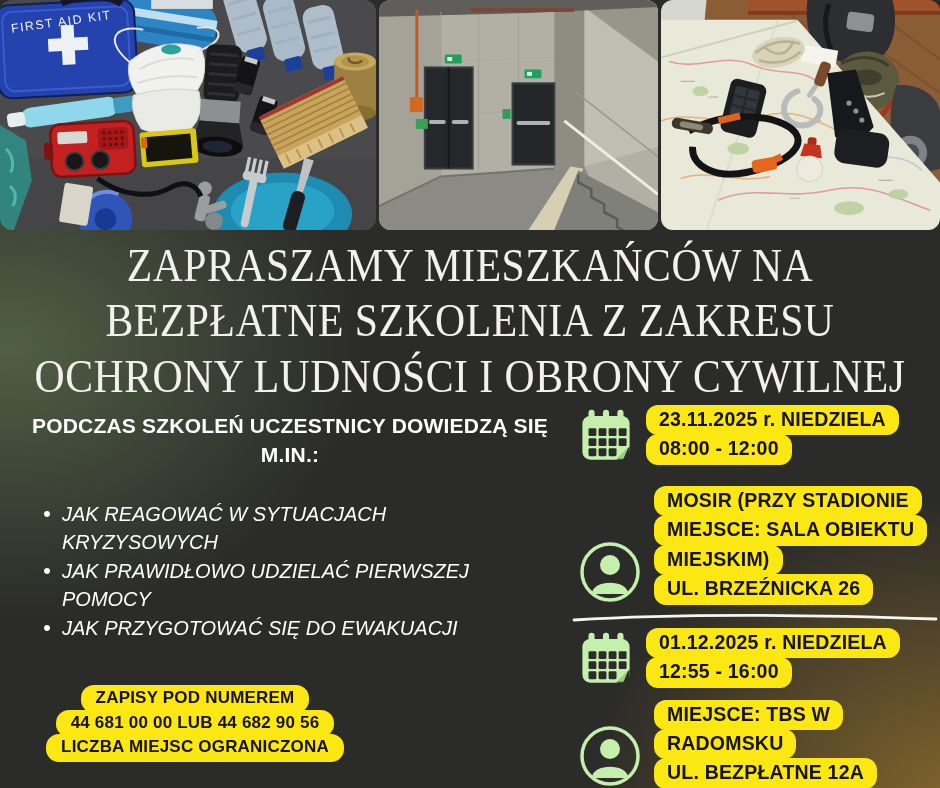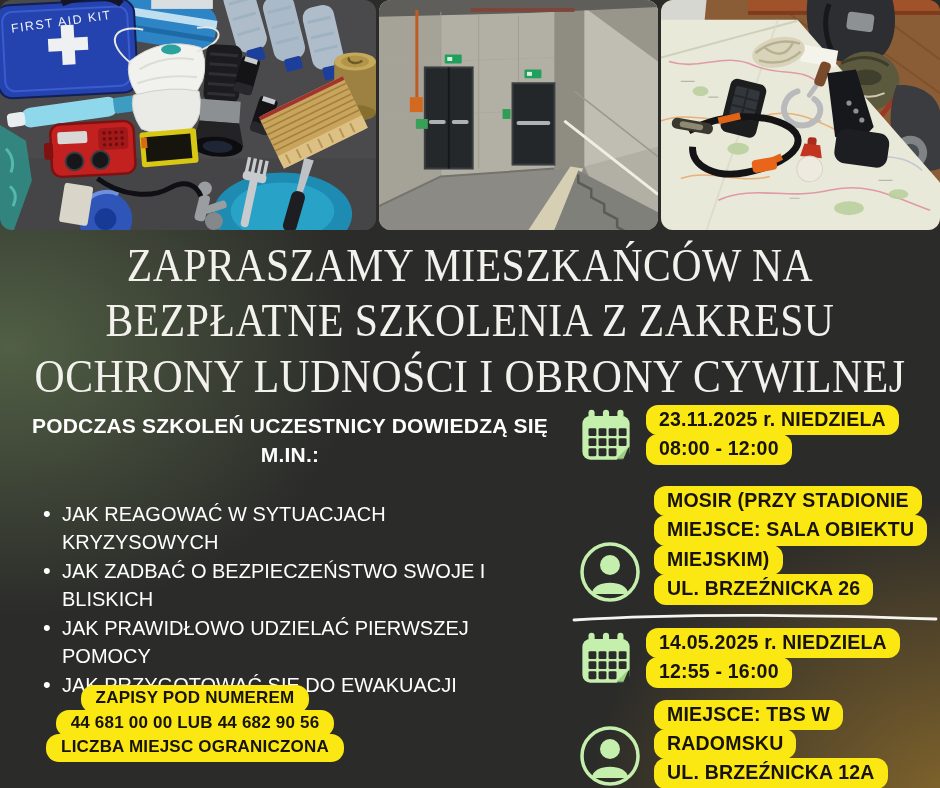--- a/index.html
+++ b/index.html
@@ -21,21 +21,21 @@
     position:absolute;top:238px;left:0;width:940px;text-align:center;
     font-family:"Liberation Serif","DejaVu Serif",serif;
     color:#f2f1ec;font-size:43px;line-height:1.17;letter-spacing:0.5px;
     transform:scale(0.97,1.1);transform-origin:50% 0;
   }
   .title div{white-space:nowrap;}
   
   .left-col{position:absolute;left:30px;top:412px;width:520px;color:#fff;}
   .left-heading{font-weight:bold;font-size:21px;line-height:1.38;text-align:center;letter-spacing:0.2px;}
   .bullets{list-style:none;margin:30px 0 0 8px;padding:0;width:452px;font-size:20px;line-height:1.4;}
-  .bullets li{position:relative;padding-left:24px;margin:0 0 1px 0;}
+  .bullets li{position:relative;padding-left:24px;margin:0 0 1px 0;font-style:italic;}
   .bullets li::before{content:"\2022";position:absolute;left:5px;top:-1px;font-size:22px;}
   
   .signup{position:absolute;left:20px;top:688px;width:350px;display:flex;flex-direction:column;align-items:center;}
   .signup .hl{margin-top:-3px;}
   
   .hl{
     display:inline-block;background:#fbe712;color:#171307;font-weight:bold;
     font-size:19.5px;line-height:1.1;padding:4px 13px 5px;border-radius:12px;
     white-space:nowrap;letter-spacing:0.2px;
   }
@@ -363,21 +363,20 @@
     <div>OCHRONY LUDNOŚCI I OBRONY CYWILNEJ</div>
   </div>
 
   <div class="left-col">
     <div class="left-heading">
       <div>PODCZAS SZKOLEŃ UCZESTNICY DOWIEDZĄ SIĘ</div>
       <div>M.IN.:</div>
     </div>
     <ul class="bullets">
       <li><span>JAK REAGOWAĆ W SYTUACJACH KRYZYSOWYCH</span></li>
-      <li><span>JAK ZADBAĆ O BEZPIECZEŃSTWO SWOJE I BLISKICH</span></li>
       <li><span>JAK PRAWIDŁOWO UDZIELAĆ PIERWSZEJ POMOCY</span></li>
       <li><span>JAK PRZYGOTOWAĆ SIĘ DO EWAKUACJI</span></li>
     </ul>
   </div>
 
   <div class="signup">
     <span class="hl">ZAPISY POD NUMEREM</span>
     <span class="hl">44 681 00 00 LUB 44 682 90 56</span>
     <span class="hl">LICZBA MIEJSC OGRANICZONA</span>
   </div>
@@ -450,32 +449,32 @@
           <rect x="35" y="34.5" width="9" height="9" rx="1.5"></rect>
             <rect x="46.5" y="34.5" width="9" height="9" rx="1.5"></rect>
           <rect x="12" y="46" width="9" height="9" rx="1.5"></rect>
             <rect x="23.5" y="46" width="9" height="9" rx="1.5"></rect>
           <rect x="35" y="46" width="9" height="9" rx="1.5"></rect>
           <polygon points="59,44 59,59 44,59"></polygon>
         </g>
         <polygon points="44,58 58,44 52,58" fill="#9ccf84"></polygon>
       </svg>
       <div class="lines">
-        <span class="hl">14.05.2025 r. NIEDZIELA</span>
+        <span class="hl">01.12.2025 r. NIEDZIELA</span>
         <span class="hl">12:55 - 16:00</span>
       </div>
     </div>
 
     <div class="row">
       <svg class="icon person" viewBox="0 0 64 64">
         <circle cx="32" cy="32" r="28" fill="none" stroke="#c5efac" stroke-width="3.5"></circle>
         <circle cx="32" cy="25" r="10" fill="#c5efac"></circle>
         <path d="M14,54 C14,39 50,39 50,54 Z" fill="#c5efac"></path>
       </svg>
       <div class="lines">
         <span class="hl">MIEJSCE: TBS W</span>
         <span class="hl">RADOMSKU</span>
-        <span class="hl">UL. BRZEŹNICKA 12A</span>
+        <span class="hl">UL. BEZPŁATNE 12A</span>
       </div>
     </div>
   </div>
 
 </div>
 
 </body></html>

